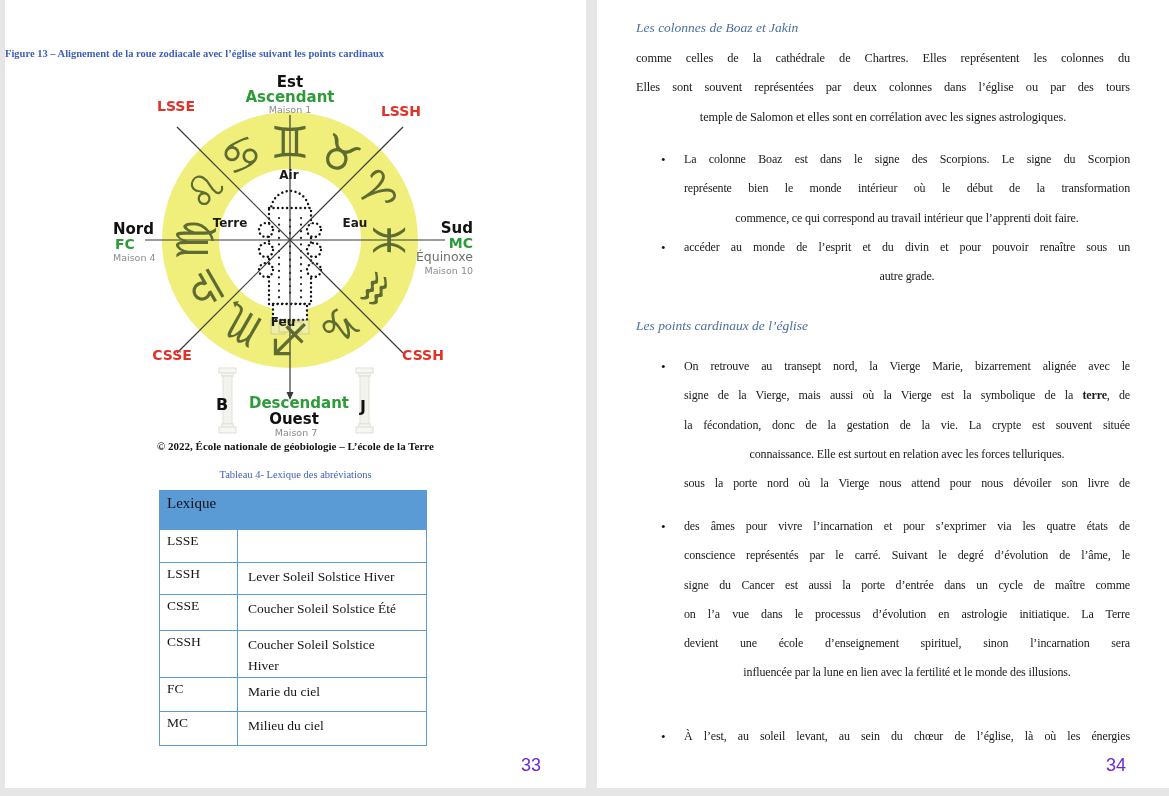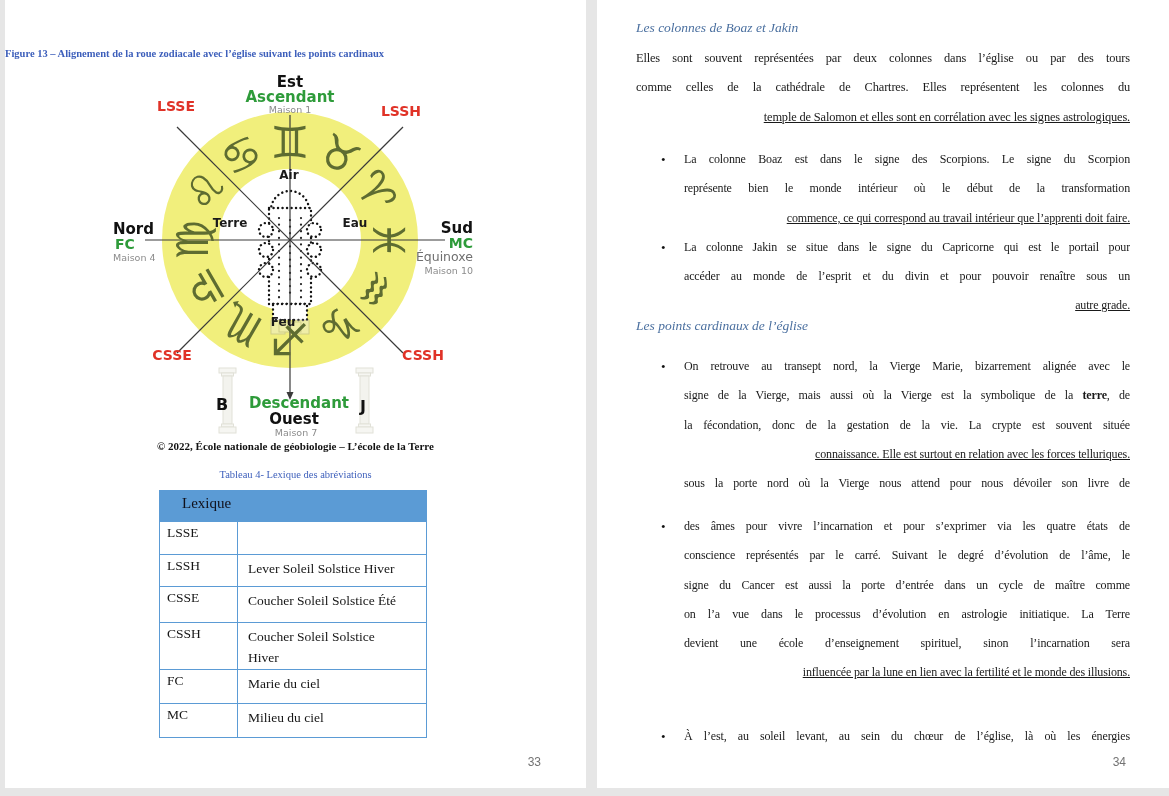--- a/index.html
+++ b/index.html
@@ -14,27 +14,27 @@
   
   .figcap{position:absolute;top:48px;left:0;width:100%;text-align:left;
           font-size:10.5px;font-weight:bold;color:#3d5fbb;letter-spacing:0px;}
   .diagram{position:absolute;left:100px;top:58px;width:380px;height:395px;}
   .copyright{position:absolute;top:440px;left:0;width:100%;text-align:center;
              font-size:11px;font-weight:bold;color:#111;}
   .tablecap{position:absolute;top:469px;left:0;width:100%;text-align:center;
             font-size:10.5px;font-weight:normal;color:#3d5fbb;}
   .lex{position:absolute;left:154px;top:490px;width:268px;border:1px solid #5b9bd5;
        font-size:13.5px;color:#161616;box-sizing:border-box;}
-  .lex .hdr{background:#5b9bd5;height:30px;padding:4px 0 0 22px;box-sizing:border-box;
+  .lex .hdr{background:#5b9bd5;height:38px;padding:4px 0 0 7px;box-sizing:border-box;
             font-size:15px;color:#10101a;}
   .lex .row{display:flex;border-top:1px solid #5b9bd5;box-sizing:border-box;}
   .lex .c1{width:78px;border-right:1px solid #5b9bd5;padding:3px 0 0 7px;box-sizing:border-box;}
   .lex .c2{flex:1;padding:3px 0 0 10px;line-height:21px;box-sizing:border-box;}
   .pnum{position:absolute;top:755px;font-family:"Liberation Sans",sans-serif;
-        font-size:12px;color:#737373;}
+        font-size:18px;color:#6d28d9;}
   #page33 .pnum{right:45px;}
   #page34 .pnum{right:48px;}
 
   
   svg text{font-family:"DejaVu Sans","Liberation Sans",sans-serif;}
   .t-dir{font-size:15px;font-weight:bold;fill:#111;}
   .t-grn{font-size:14px;font-weight:bold;fill:#2e9b3a;}
   .t-red{font-size:14px;font-weight:bold;fill:#e03227;}
   .t-gry{font-size:9.5px;fill:#8c8c8c;}
   .t-eqx{font-size:12.5px;fill:#6f6f6f;}
@@ -49,21 +49,21 @@
 
   
   .rp{position:absolute;left:0;top:0;width:100%;height:100%;}
   .rhead{position:absolute;left:39px;font-style:italic;font-size:13.5px;color:#4a6f9f;}
   .blockp{position:absolute;left:39px;right:44px;}
   .blockb{position:absolute;left:87px;right:44px;}
   .tl{line-height:29.3px;font-size:12px;color:#1a1a1a;white-space:nowrap;overflow:hidden;
       letter-spacing:-0.15px;}
   .blockp .tl{font-size:12.4px;}
   .jl{text-align:justify;text-align-last:justify;}
-  .ll{text-align:right;text-decoration:underline;}
+  .ll{text-align:center;}
   .bitem{position:relative;}
   .bm{position:absolute;left:-23px;top:0;line-height:29.3px;font-size:13px;color:#111;}
   .bold{font-weight:bold;}
 </style>
 </head>
 <body>
 
 <div class="spread">
 
   <div class="page" id="page33">
@@ -197,35 +197,34 @@
 
     <div class="pnum">33</div>
   </div>
 
   <div class="page" id="page34">
     <div class="rp">
 
       <div class="rhead" style="top:20px">Les colonnes de Boaz et Jakin</div>
 
       <div class="blockp" style="top:44px">
+        <div class="tl jl">comme celles de la cathédrale de Chartres. Elles représentent les colonnes du</div>
         <div class="tl jl">Elles sont souvent représentées par deux colonnes dans l’église ou par des tours</div>
-        <div class="tl jl">comme celles de la cathédrale de Chartres. Elles représentent les colonnes du</div>
         <div class="tl ll">temple de Salomon et elles sont en corrélation avec les signes astrologiques.</div>
       </div>
 
       <div class="blockb" style="top:145px">
         <div class="bitem">
           <span class="bm">•</span>
           <div class="tl jl">La colonne Boaz est dans le signe des Scorpions. Le signe du Scorpion</div>
           <div class="tl jl">représente bien le monde intérieur où le début de la transformation</div>
           <div class="tl ll">commence, ce qui correspond au travail intérieur que l’apprenti doit faire.</div>
         </div>
         <div class="bitem">
           <span class="bm">•</span>
-          <div class="tl jl">La colonne Jakin se situe dans le signe du Capricorne qui est le portail pour</div>
           <div class="tl jl">accéder au monde de l’esprit et du divin et pour pouvoir renaître sous un</div>
           <div class="tl ll">autre grade.</div>
         </div>
       </div>
 
       <div class="rhead" style="top:318px">Les points cardinaux de l’église</div>
 
       <div class="blockb" style="top:352px">
         <div class="bitem">
           <span class="bm">•</span>

